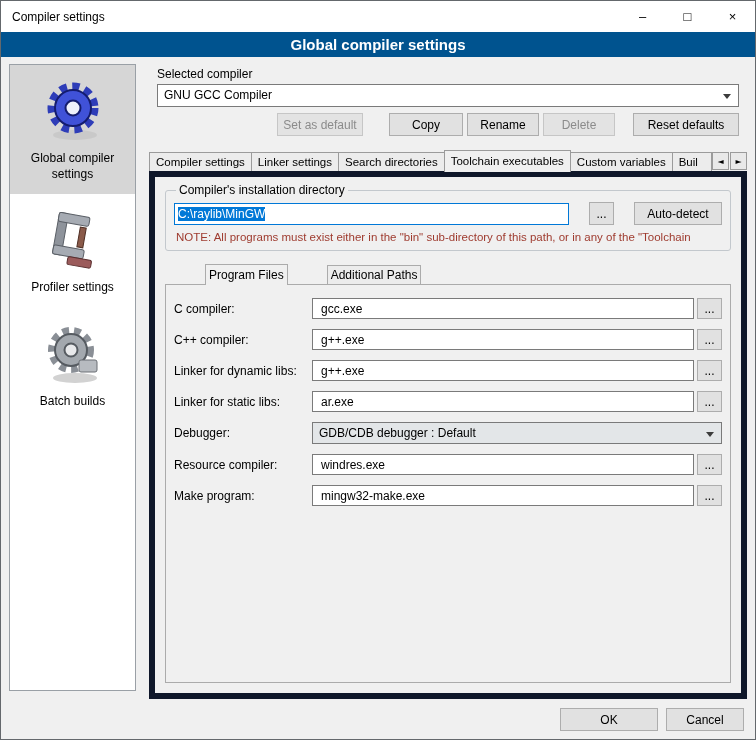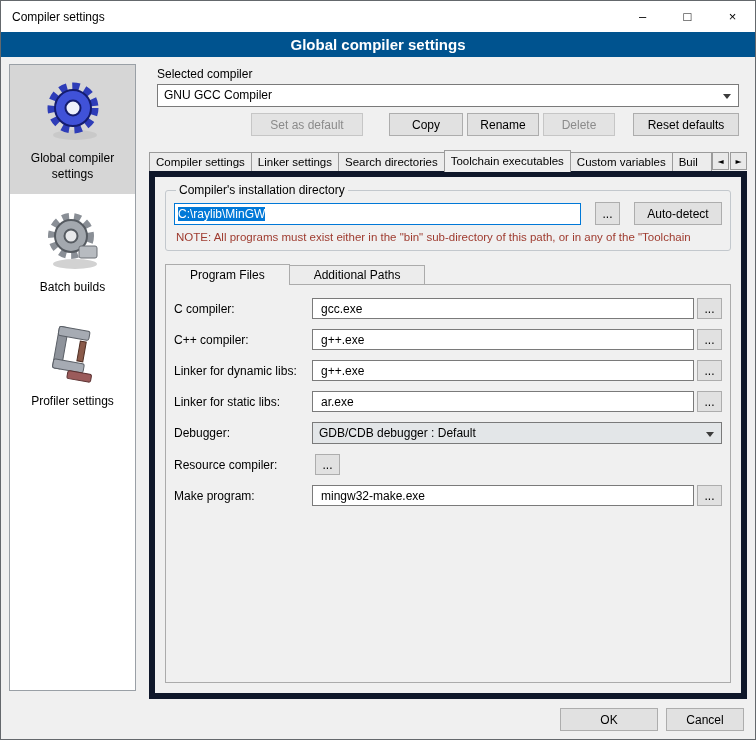--- a/index.html
+++ b/index.html
@@ -23,48 +23,48 @@
   .side-item .lbl { margin-top: 8px; line-height: 1.3; }
 
   
   .sc-label { position: absolute; left: 156px; top: 66px; }
   .combo { position: relative; border: 1px solid #7a7a7a; background: #fff; height: 23px; line-height: 21px; padding: 0 9px 0 6px; white-space: nowrap; overflow: hidden; }
   .combo .arr { position: absolute; right: 7px; top: 9px; width: 0; height: 0; border-left: 4px solid transparent; border-right: 4px solid transparent; border-top: 5px solid #3c3c3c; }
   .compiler-combo { position: absolute; left: 156px; right: 16px; top: 83px; }
   .btnrow { position: absolute; right: 16px; top: 112px; display: flex; gap: 4px; }
   button.win { height: 23px; background: #e1e1e1; border: 1px solid #adadad; font-family: inherit; font-size: 12px; padding: 0 4px; cursor: pointer; white-space: nowrap; }
   button.win:disabled { color: #8b8b8b; border-color: #c6c6c6; background: #e3e3e3; }
-  .btn-setdefault { width: 112px; }
+  .btn-setdefault { width: 86px; }
   .btn-copy { width: 74px; margin-left: 22px; }
   .btn-rename { width: 72px; }
   .btn-delete { width: 72px; }
   .btn-reset { width: 106px; margin-left: 14px; }
 
   
   .tabs { position: absolute; left: 148px; right: 8px; top: 149px; height: 22px; display: flex; align-items: flex-end; z-index: 2; overflow: hidden; font-size: 11.5px; }
   .tab { height: 19px; line-height: 18px; padding: 0 6px; background: #ececec; border: 1px solid #9b9b9b; border-bottom: none; margin-bottom: 1px; margin-right: -1px; white-space: nowrap; cursor: pointer; }
   .tab.active { height: 22px; line-height: 21px; margin-bottom: 0; background: #f0f0f0; position: relative; z-index: 3; }
   .tab.clipped { width: 40px; overflow: hidden; }
   .tabscroll { margin-left: auto; display: flex; gap: 1px; margin-bottom: 2px; }
   .tabscroll button { width: 17px; height: 18px; font-size: 8px; background: #e9e9e9; border: 1px solid #9b9b9b; padding: 0; cursor: pointer; font-family: "DejaVu Sans", sans-serif; }
 
   
   .tabpanel { position: absolute; left: 148px; right: 8px; top: 170px; bottom: 40px; border: 6px solid #0f172a; background: #f0f0f0; display: flex; flex-direction: column; }
   .groupbox { margin: 6px 10px 0; border: 1px solid #c3c8cd; border-radius: 3px; padding: 3px 8px 7px; }
   .groupbox legend { padding: 0 3px; margin-left: 2px; }
-  .dirrow { display: flex; gap: 14px; align-items: center; margin-top: 2px; }
+  .dirrow { display: flex; gap: 20px; align-items: center; margin-top: 2px; }
   .fakeinput { flex: 1; height: 22px; border: 1px solid #0078d7; background: #fff; line-height: 20px; padding: 0 3px; overflow: hidden; white-space: nowrap; }
   .fakeinput .sel { background: #0078d7; color: #fff; }
   .btn-browse { width: 25px; height: 22px; padding: 0; }
   .btn-auto { width: 88px; height: 22px; }
   .note { color: #9e3a2e; margin: 6px 0 0 2px; white-space: nowrap; overflow: hidden; font-size: 11.5px; }
 
   
   .subtabs { display: flex; align-items: flex-end; height: 22px; margin: 12px 10px -1px; position: relative; z-index: 2; }
-  .subtab { height: 19px; line-height: 18px; padding: 0 24px; background: #ececec; border: 1px solid #ababab; border-bottom: none; margin-bottom: 1px; margin-right: -1px; white-space: nowrap; cursor: pointer; }
+  .subtab { height: 19px; line-height: 18px; padding: 0 3px; background: #ececec; border: 1px solid #ababab; border-bottom: none; margin-bottom: 1px; margin-right: -1px; white-space: nowrap; cursor: pointer; margin-left: 40px; }
   .subtab.active { height: 21px; line-height: 20px; margin-bottom: 0; background: #f0f0f0; position: relative; z-index: 3; }
   .subpanel { flex: 1; margin: 0 10px 10px; border: 1px solid #ababab; background: #f0f0f0; padding: 13px 8px 0; position: relative; z-index: 1; }
   .frow { display: flex; align-items: center; margin-bottom: 10px; }
   .flabel { width: 138px; flex: 0 0 138px; }
   .fin { flex: 1; height: 21px; border: 1px solid #7a7a7a; background: #fff; font-family: inherit; font-size: 12px; padding: 0 8px; }
   .frow .btn-browse { margin-left: 3px; height: 21px; }
   .fcombo { flex: 1; height: 22px; }
   .combo.gray { background: #e3e6e8; }
 
   
@@ -89,43 +89,43 @@
 
   <div class="sidebar">
     <div class="side-item selected">
       <svg width="64" height="64" viewBox="0 0 64 64">
         <ellipse cx="34" cy="56" rx="22" ry="5" fill="#c9c9c9"></ellipse>
         <circle cx="32" cy="29" r="21" fill="none" stroke="#2e3db8" stroke-width="9" stroke-dasharray="7 5.2"></circle>
         <circle cx="32" cy="29" r="18" fill="#4052d8" stroke="#141c6e" stroke-width="2"></circle>
         <circle cx="32" cy="29" r="7.5" fill="#eef0fb" stroke="#141c6e" stroke-width="2"></circle>
       </svg>
       <span class="lbl">Global compiler settings</span>
-    </div>
-    <div class="side-item">
-      <svg width="64" height="64" viewBox="0 0 64 64">
-        <ellipse cx="34" cy="56" rx="22" ry="5" fill="#d2d2d2"></ellipse>
-        <circle cx="30" cy="28" r="19" fill="none" stroke="#8a8f96" stroke-width="8" stroke-dasharray="6.5 5"></circle>
-        <circle cx="30" cy="28" r="16" fill="#a3a8ae" stroke="#565b61" stroke-width="2"></circle>
-        <circle cx="30" cy="28" r="6.5" fill="#e8e9eb" stroke="#565b61" stroke-width="2"></circle>
-        <rect x="38" y="38" width="18" height="12" rx="2" fill="#b7bbc0" stroke="#6a6f75"></rect>
-      </svg>
-      <span class="lbl">Batch builds</span>
     </div>
     <div class="side-item">
       <svg width="64" height="64" viewBox="0 0 64 64">
         <g transform="rotate(10 32 32)">
           <rect x="14" y="7" width="9" height="42" rx="2" fill="#8e939b" stroke="#5a5f66"></rect>
           <rect x="14" y="7" width="31" height="9" rx="2" fill="#a6abb3" stroke="#5a5f66"></rect>
           <rect x="14" y="40" width="31" height="9" rx="2" fill="#a6abb3" stroke="#5a5f66"></rect>
           <rect x="37" y="18" width="6" height="20" fill="#8a5a4a" stroke="#4f2f24"></rect>
           <rect x="30" y="49" width="24" height="8" rx="2" fill="#9b5b5b" stroke="#5a2f2f"></rect>
         </g>
       </svg>
       <span class="lbl">Profiler settings</span>
     </div>
+    <div class="side-item">
+      <svg width="64" height="64" viewBox="0 0 64 64">
+        <ellipse cx="34" cy="56" rx="22" ry="5" fill="#d2d2d2"></ellipse>
+        <circle cx="30" cy="28" r="19" fill="none" stroke="#8a8f96" stroke-width="8" stroke-dasharray="6.5 5"></circle>
+        <circle cx="30" cy="28" r="16" fill="#a3a8ae" stroke="#565b61" stroke-width="2"></circle>
+        <circle cx="30" cy="28" r="6.5" fill="#e8e9eb" stroke="#565b61" stroke-width="2"></circle>
+        <rect x="38" y="38" width="18" height="12" rx="2" fill="#b7bbc0" stroke="#6a6f75"></rect>
+      </svg>
+      <span class="lbl">Batch builds</span>
+    </div>
   </div>
 
   <div class="sc-label">Selected compiler</div>
 
   <div class="combo compiler-combo">
     <span>GNU GCC Compiler</span>
     <span class="arr"></span>
   </div>
 
   <div class="btnrow">
@@ -197,20 +197,21 @@
       <div class="frow">
         <span class="flabel">Debugger:</span>
         <div class="combo gray fcombo">
           <span>GDB/CDB debugger : Default</span>
           <span class="arr"></span>
         </div>
       </div>
 
       <div class="frow">
         <span class="flabel">Resource compiler:</span>
+        <input class="fin" value="windres.exe" style="">
         <button class="win btn-browse">...</button>
       </div>
 
       <div class="frow">
         <span class="flabel">Make program:</span>
         <input class="fin" value="mingw32-make.exe" style="">
         <button class="win btn-browse">...</button>
       </div>
 
     </div>

